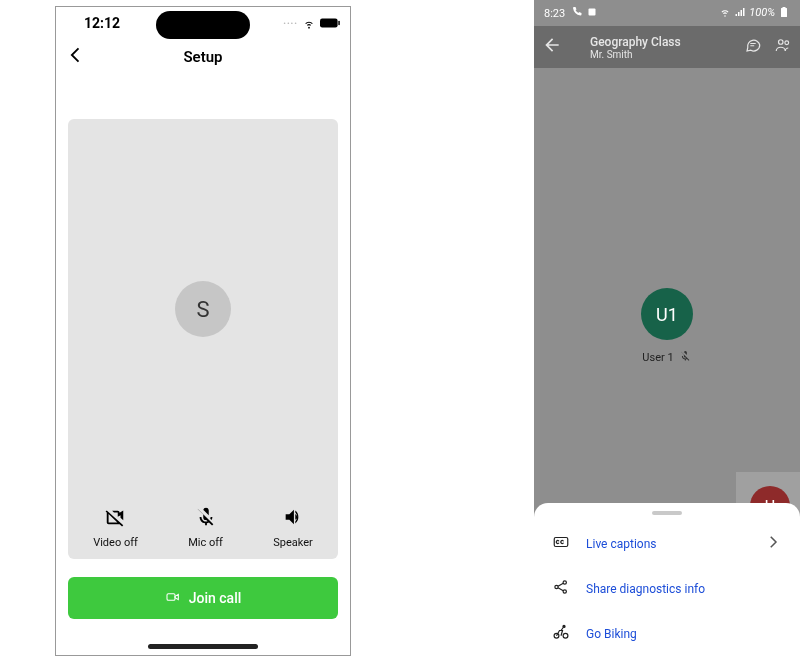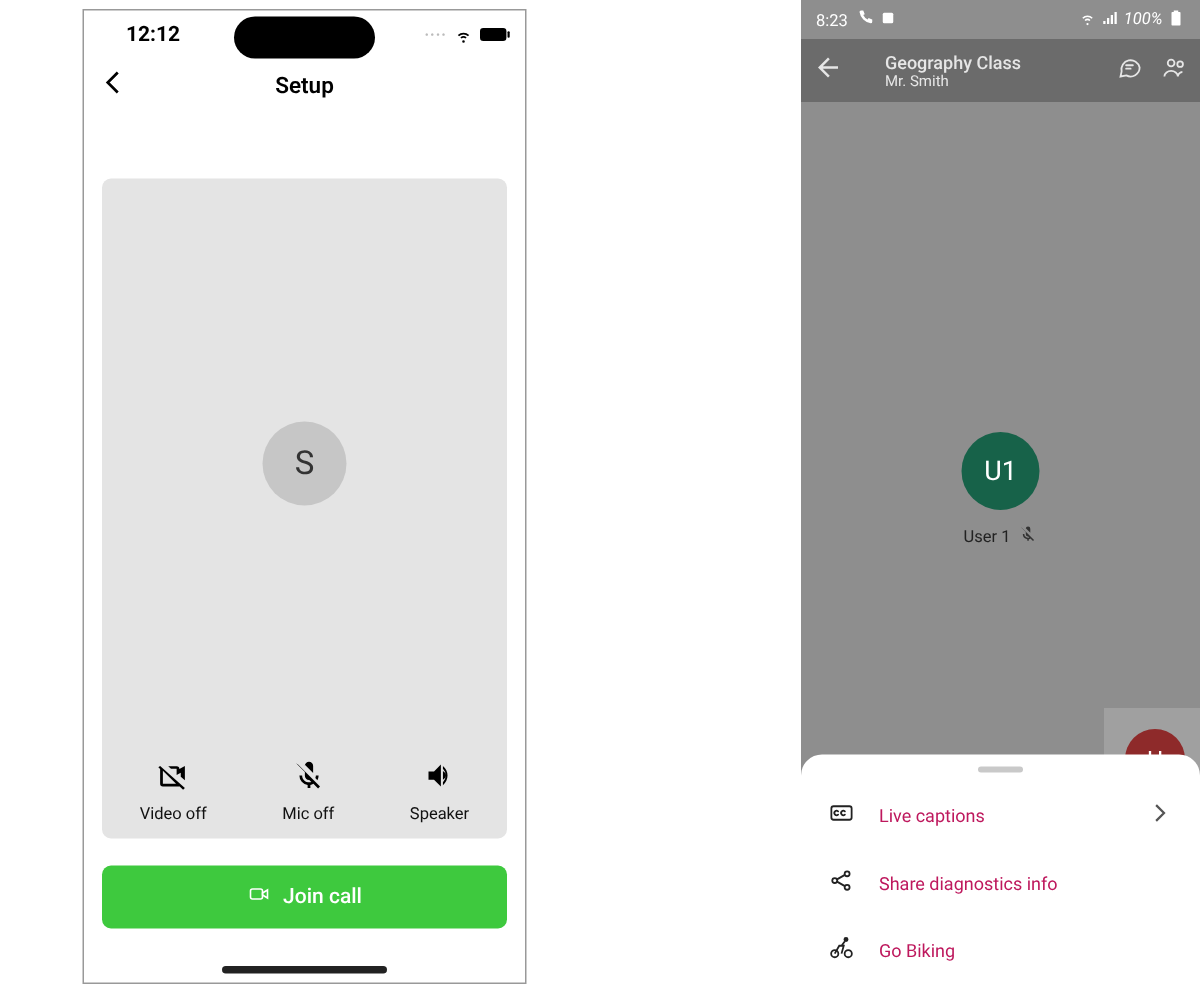--- a/index.html
+++ b/index.html
@@ -123,21 +123,21 @@
   }
 
   .and-sheet {
     position:absolute; left:0; right:0; bottom:0;
     background:#fff; border-top-left-radius:14px; border-top-right-radius:14px;
     padding-bottom: 6px;
   }
   .sheet-handle { width:30px; height:4px; background:#c9c9c9; border-radius:2px; margin:8px auto 6px auto;}
   .sheet-row {
     display:flex; align-items:center; padding:12px 18px; gap:16px;
-    font-size:12px; color:#be185d; cursor:pointer;
+    font-size:12px; color:#1d4ed8; cursor:pointer;
   }
   .sheet-row svg { width:18px; height:18px; flex-shrink:0; }
   .sheet-chevron { margin-left:auto; }
 </style>
 </head>
 <body>
 
 <div class="phone-left">
 
   <div class="ios-status">

